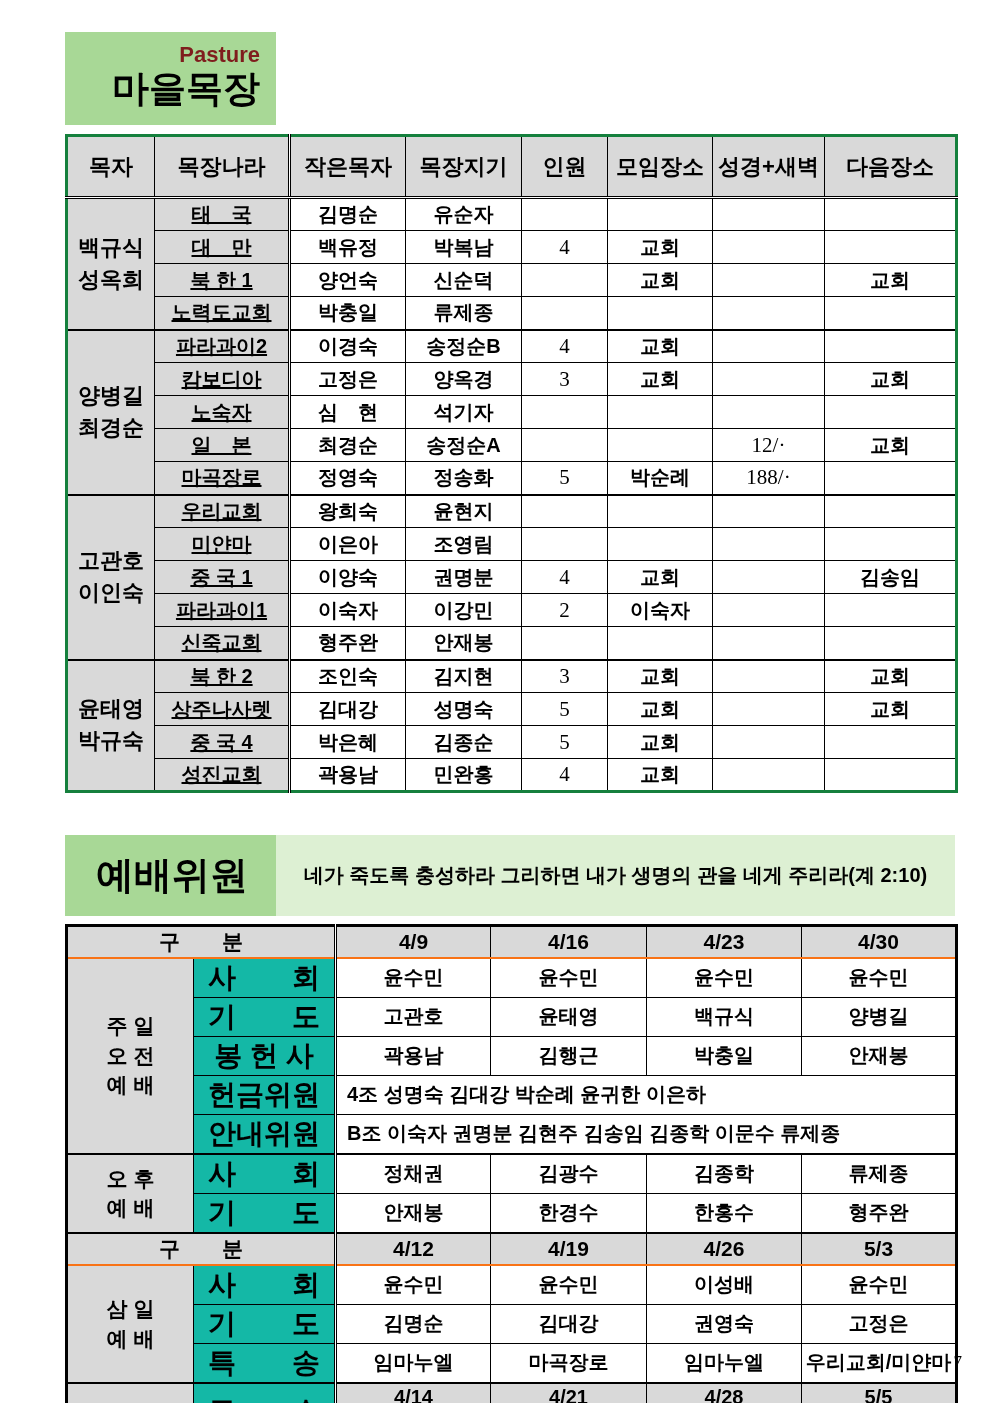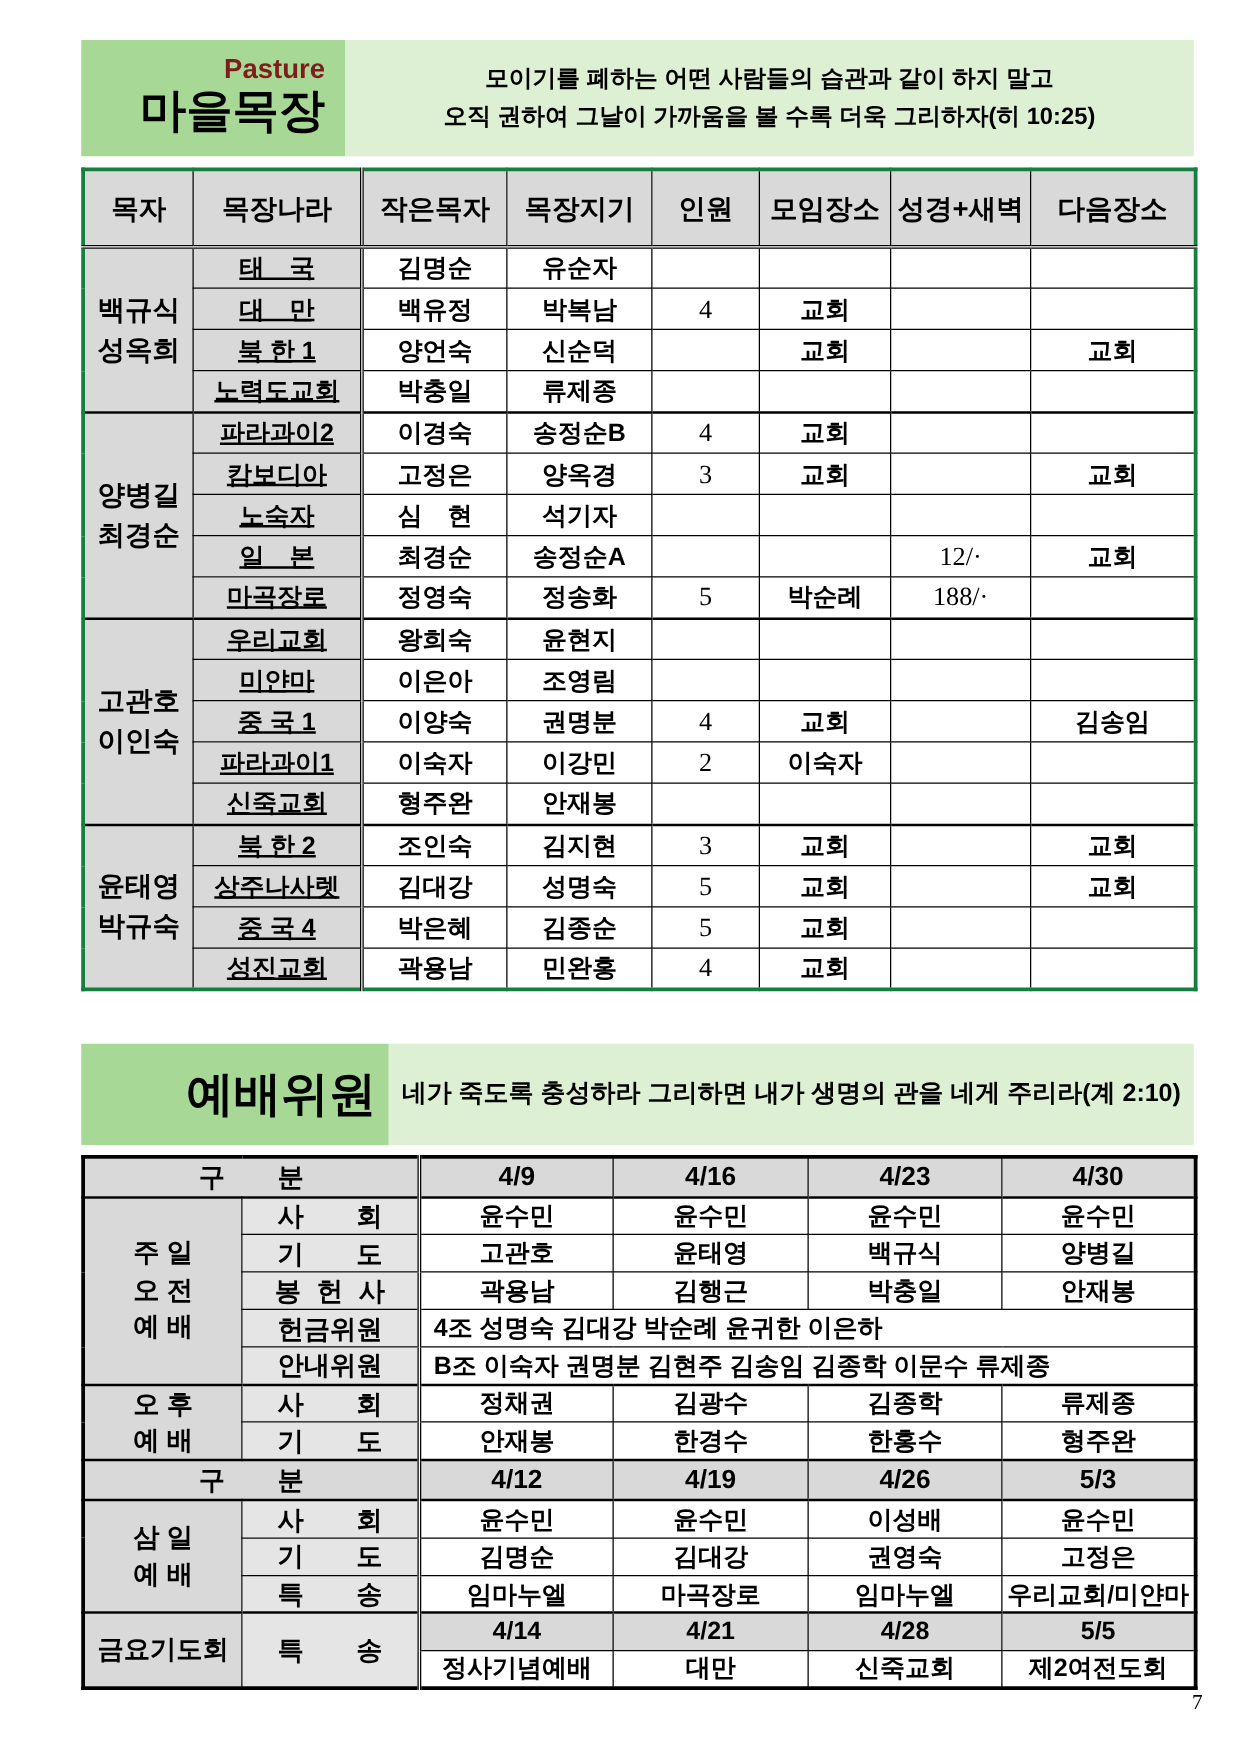--- a/index.html
+++ b/index.html
@@ -9,21 +9,21 @@
   
   .banner { display:flex; width:890px; }
   .banner-left { background:#a8d896; text-align:right; }
   .banner-right { background:#ddf0d3; display:flex; flex-direction:column; justify-content:center; text-align:center; flex:1; }
   .banner1 { height:93px; }
   .banner1 .banner-left { width:211px; padding:10px 16px 0 0; }
   .banner1 .subtitle { font-size:22px; font-weight:bold; color:#7f1d1d;padding-left:20px; }
   .banner1 .title { font-size:37px; font-weight:bold; color:#000; line-height:1.15; }
   .verse { font-size:19px; font-weight:bold; color:#000; line-height:1.55; padding:0 6px; }
   .banner2 { height:81px; margin-top:42px; }
-  .banner2 .banner-left { width:246px; display:flex; align-items:center; justify-content:flex-end; padding-right:10px;text-align:center; }
+  .banner2 .banner-left { width:211px; display:flex; align-items:center; justify-content:flex-end; padding-right:28px;text-align:center; }
   .banner2 .title { font-size:38px; font-weight:bold; }
   .banner2 .verse { font-size:20px; }
 
   
   table { border-collapse:collapse; table-layout:fixed; width:890px; background:#fff; }
   td, th { border:1px solid #000; text-align:center; vertical-align:middle; overflow:hidden;
            font-weight:bold; color:#000; }
   .dbl-left { border-left:3px double #000; }
   .group-top td { border-top:2px solid #000;margin-top:36px; }
 
@@ -32,41 +32,37 @@
   #pasture-table thead th { height:62px; font-size:22px; background:#d9d9d9; border-bottom:3px double #000; }
   #pasture-table td { height:33px; font-size:20px; }
   #pasture-table td.leader { font-size:22px; white-space:pre-line; line-height:1.45; background:#d9d9d9; }
   #pasture-table td.country { background:#d9d9d9;text-decoration:underline; }
   #pasture-table td.num { font-family:"Liberation Serif", serif; font-weight:normal; font-size:21px; }
 
   
   #worship-table { margin-top:8px; border:3px solid #000; }
   #worship-table td { height:30px; font-size:20px; }
   #worship-table td.glabel { font-size:21px; white-space:pre-line; line-height:1.4; background:#d9d9d9; }
-  #worship-table td.role { font-size:21px; background:#e5e5e5;font-family:Liberation Mono, monospace; }
-  #worship-table tr.divider td { height:32px; background:#d9d9d9; border-top:2px solid #000; border-bottom:2px solid #000000; font-size:21px; }
+  #worship-table td.role { font-size:28px; background:#14b8a6; }
+  #worship-table tr.divider td { height:32px; background:#d9d9d9; border-top:2px solid #000; border-bottom:2px solid #f97316; font-size:21px; }
   #worship-table td.spantext { text-align:left; padding-left:10px; }
   #worship-table td.datehdr { background:#d9d9d9; }
 
   .page-number { position:absolute; right:30px; top:1352px; font-family:"Liberation Serif", serif;
                  font-size:17px; color:#000; }
 </style>
 </head>
 <body>
 
 <div class="page">
 
   <div class="banner banner1">
     <div class="banner-left">
       <div class="subtitle">Pasture</div>
       <div class="title">마을목장</div>
-    </div>
-    <div class="banner-right">
-      <div class="verse">모이기를 폐하는 어떤 사람들의 습관과 같이 하지 말고</div>
-      <div class="verse">오직 권하여 그날이 가까움을 볼 수록 더욱 그리하자(히 10:25)</div>
     </div>
   </div>
 
   <table id="pasture-table">
     <colgroup>
       <col style="width:88px">
         <col style="width:135px">
         <col style="width:116px">
         <col style="width:116px">
       <col style="width:86px">

